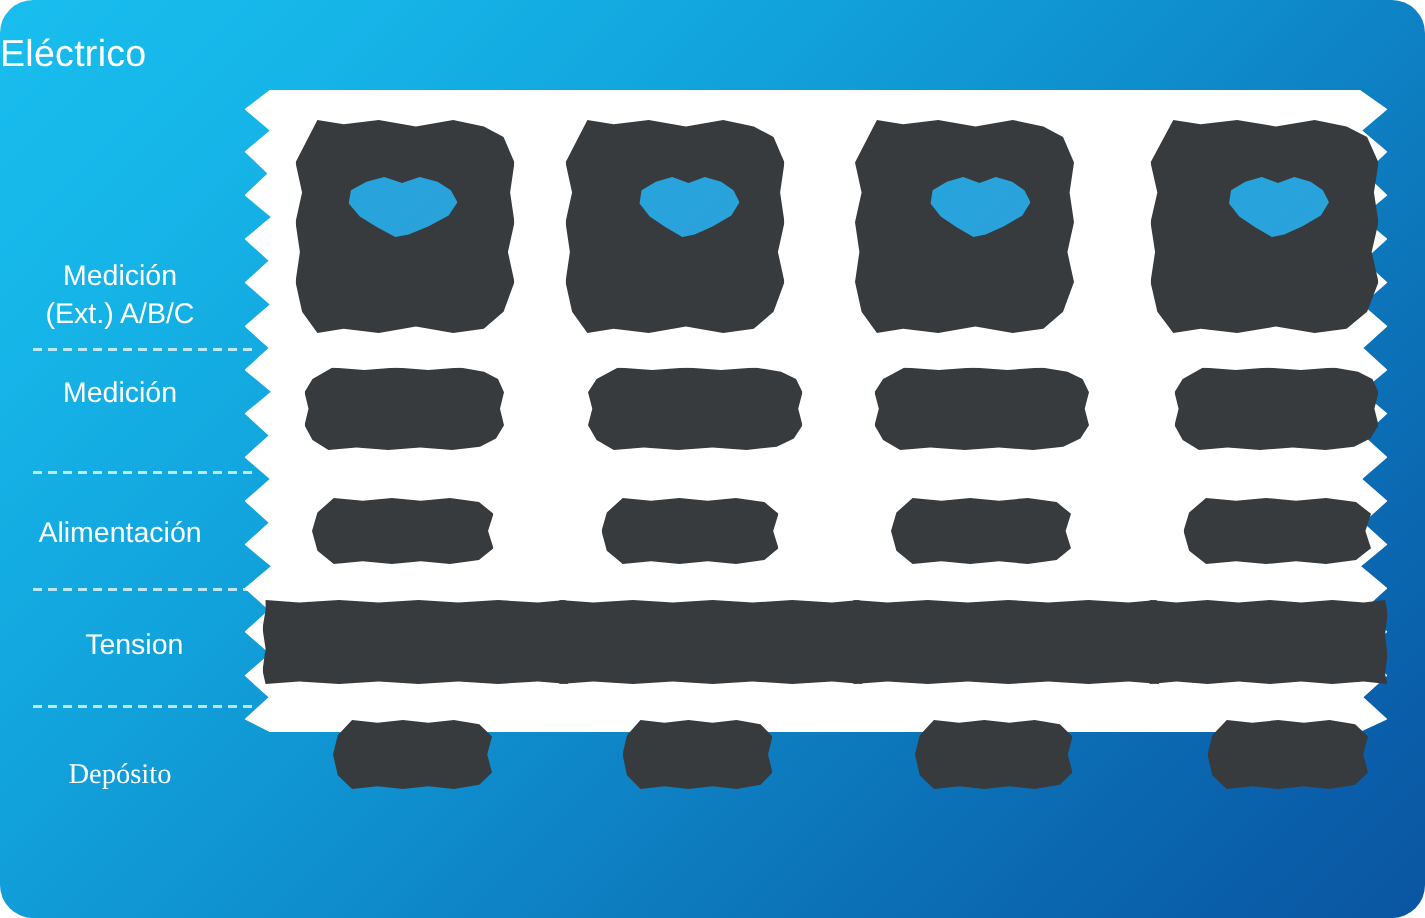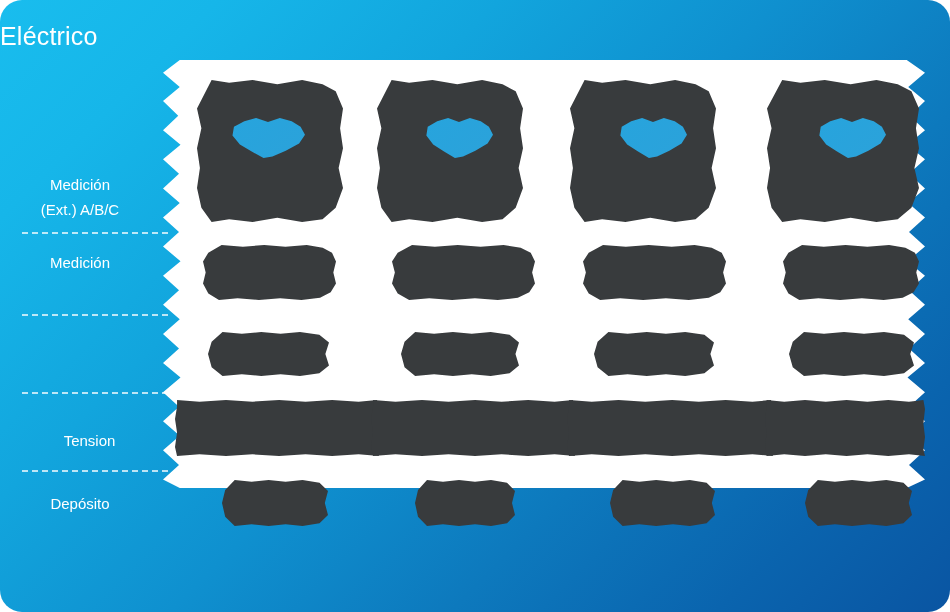--- a/index.html
+++ b/index.html
@@ -85,21 +85,21 @@
     top: 60px;
     width: 168px;
     height: 480px;
   }
   .row-label {
     position: absolute;
     left: 0;
     width: 168px;
     text-align: center;
     color: #ffffff;
-    font-size: 15px;
+    font-size: 19px;
     line-height: 25px;
     font-weight: 400;
     user-select: none;
     padding-right: 8px;
     box-sizing: border-box;
   }
   .divider {
     position: absolute;
     left: 22px;
     width: 146px;
@@ -203,26 +203,29 @@
       <div>Medición</div>
       <div>(Ext.) A/B/C</div>
     </div>
     <div class="divider" style="top:172px;"></div>
 
     <div class="row-label" style="top:190px;">
       <div>Medición</div>
     </div>
     <div class="divider" style="top:254px;"></div>
 
+    <div class="row-label" style="top:283px;">
+      <div>Alimentación</div>
+    </div>
     <div class="divider" style="top:332px;"></div>
 
-    <div class="row-label" style="top:368px;padding-left:19px;">
+    <div class="row-label" style="top:358px;padding-left:19px;">
       <div>Tension</div>
     </div>
     <div class="divider" style="top:410px;"></div>
 
-    <div class="row-label" style="top:431px;">
+    <div class="row-label" style="top:444px;font-family:Liberation Serif, serif;">
       <div>Depósito</div>
     </div>
 
   </div>
 
 </div>
 
 </body></html>

